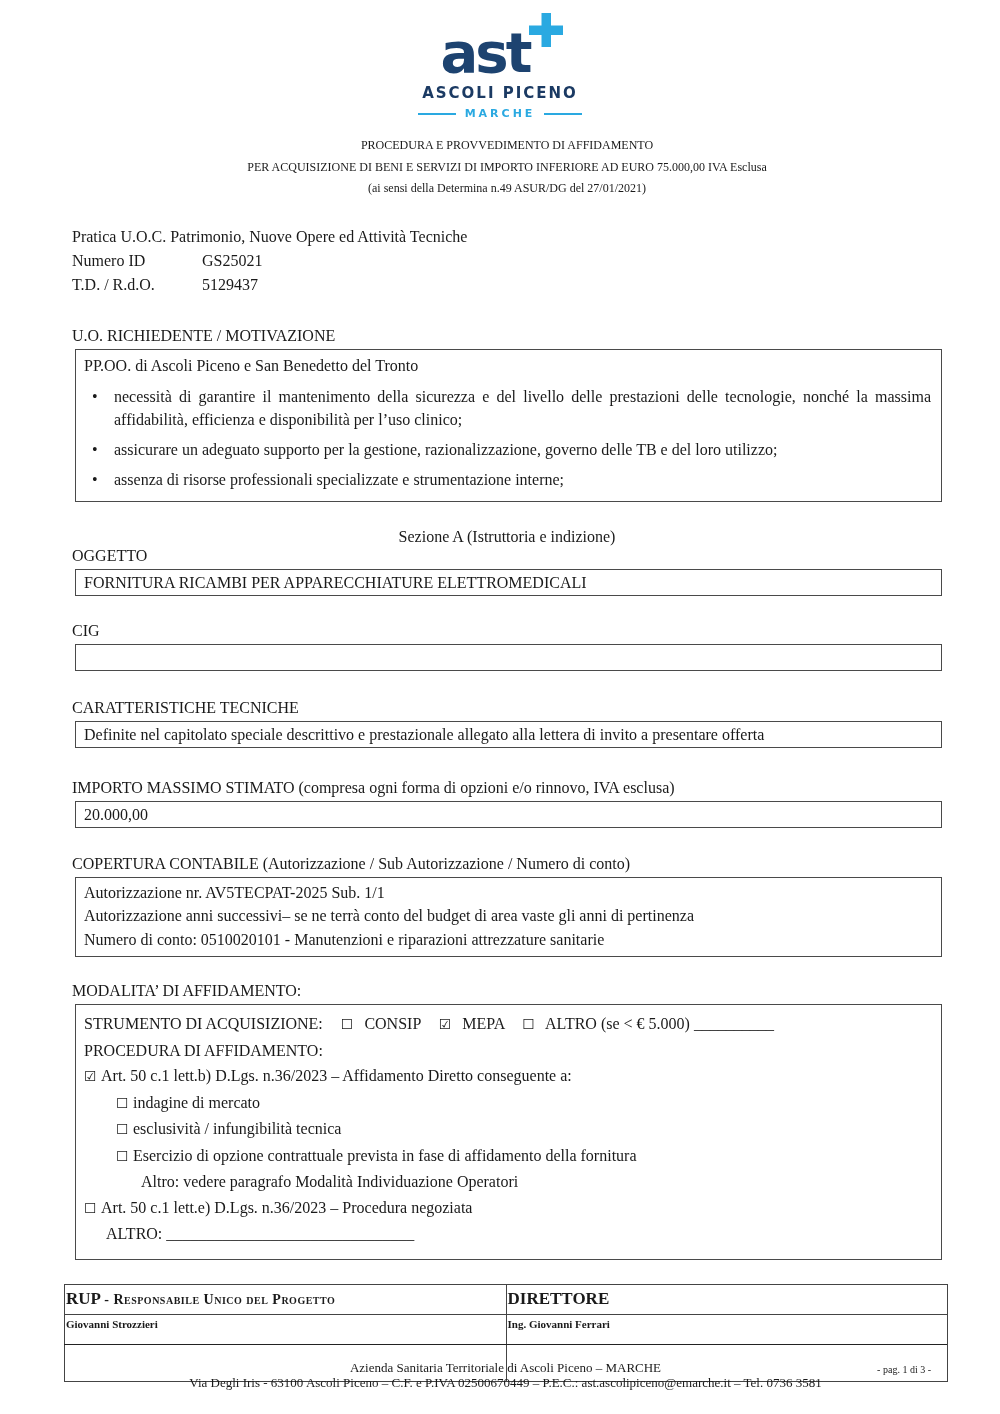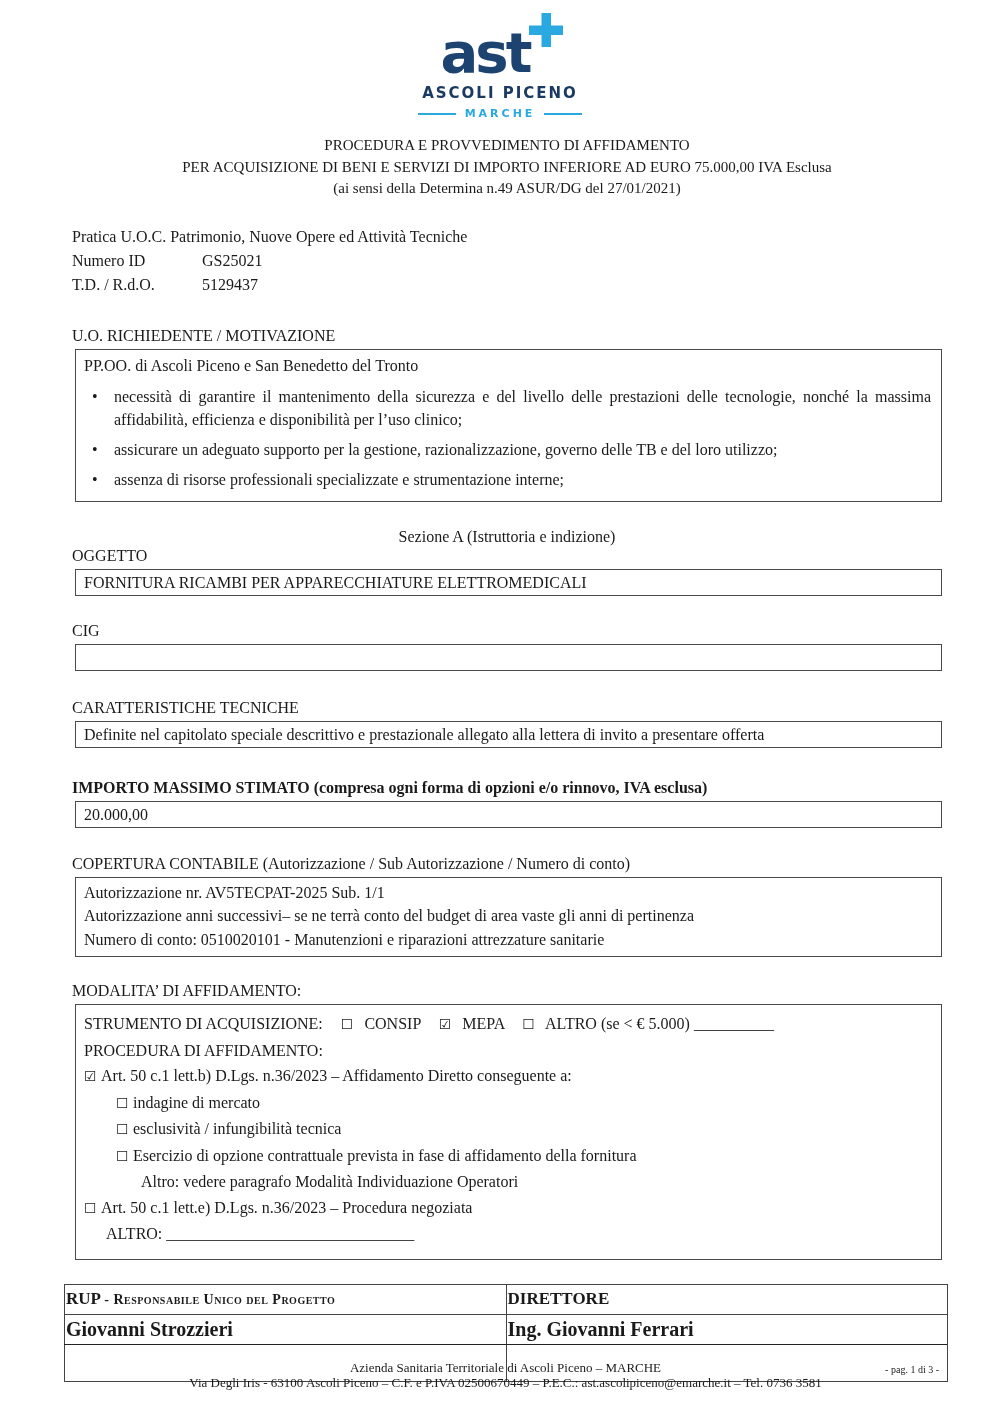--- a/index.html
+++ b/index.html
@@ -23,37 +23,37 @@
     letter-spacing:2px; color:#1b3a63; margin-top:3px;text-align:center;
   }
   .logo-marche { display:flex; align-items:center; justify-content:center; gap:9px; margin-top:5px; }
   .logo-marche .line { width:38px; height:2px; background:#2aa9e1; }
   .logo-marche .txt {
     font-family:"DejaVu Sans", sans-serif; font-weight:600; font-size:11px;
     letter-spacing:3px; color:#2aa9e1;
   }
 
   
-  .title { text-align:center; margin-top:15px; font-size:15px; line-height:21.5px; }
+  .title { text-align:center; margin-top:15px; font-size:12px; line-height:21.5px; }
 
   
   .pratica { margin-top:25px; font-size:16px; line-height:24px; }
   .pratica-row { display:flex; }
   .pratica-label { width:130px; }
 
   
   .section-label { font-size:16px; line-height:20px; }
   .box {
     border:1.5px solid #4a4a4a; margin-left:3px; padding:2px 8px;
     font-size:16px; line-height:21px;
   }
   .mt-uo   { margin-top:29px; }
   .mt-cig  { margin-top:25px; }
   .mt-car  { margin-top:27px; }
-  .mt-imp  { margin-top:30px;font-weight:bold; }
+  .mt-imp  { margin-top:30px; }
   .mt-cop  { margin-top:26px; }
   .mt-mod  { margin-top:24px; }
   .box-gap { margin-top:3px; }
   .box-empty { min-height:21px; }
 
   
   .uo-box { padding:3px 10px 10px 8px; }
   .uo-intro { line-height:25px; }
   .bullets { margin:2px 0 0; padding-left:22px; list-style:none; }
   .bullets li { position:relative; padding-left:8px; margin-top:7px; line-height:23px; }
@@ -75,28 +75,28 @@
   .lvl2 { padding-left:57px; }
   .lvl0b { padding-left:22px; }
 
   
   .table-wrap { margin-top:24px; margin-left:-8px; }
   table.sig { border-collapse:collapse; width:884px; table-layout:fixed; }
   table.sig th, table.sig td {
     border:1.5px solid #444; text-align:left; font-weight:bold;margin-top:32px;
   }
   table.sig th { height:27px; font-size:17px; }
-  table.sig td { height:62px; vertical-align:top; font-size:20px; padding-top:3px; }
+  table.sig td { height:62px; vertical-align:top; font-size:11px; padding-top:3px; }
   .rup-rest { font-variant:small-caps; font-size:14px; letter-spacing:0.5px; }
 
   
   .footer { position:absolute; left:64px; right:53px; bottom:24px; }
   .footer .rule { border:none; border-top:1.7px solid #222; margin:0 0 16px; }
   .footer-center { text-align:center; font-size:13px; line-height:14.5px; }
-  .footer-page { position:absolute; right:8px; top:20px; font-size:10px; }
+  .footer-page { position:absolute; right:16px; top:20px; font-size:10px; }
 </style>
 </head>
 <body>
 
 <div class="page">
 
   <div class="logo">
     <div class="logo-mark">
       <span class="logo-ast">ast</span>
       <span class="logo-plus">

